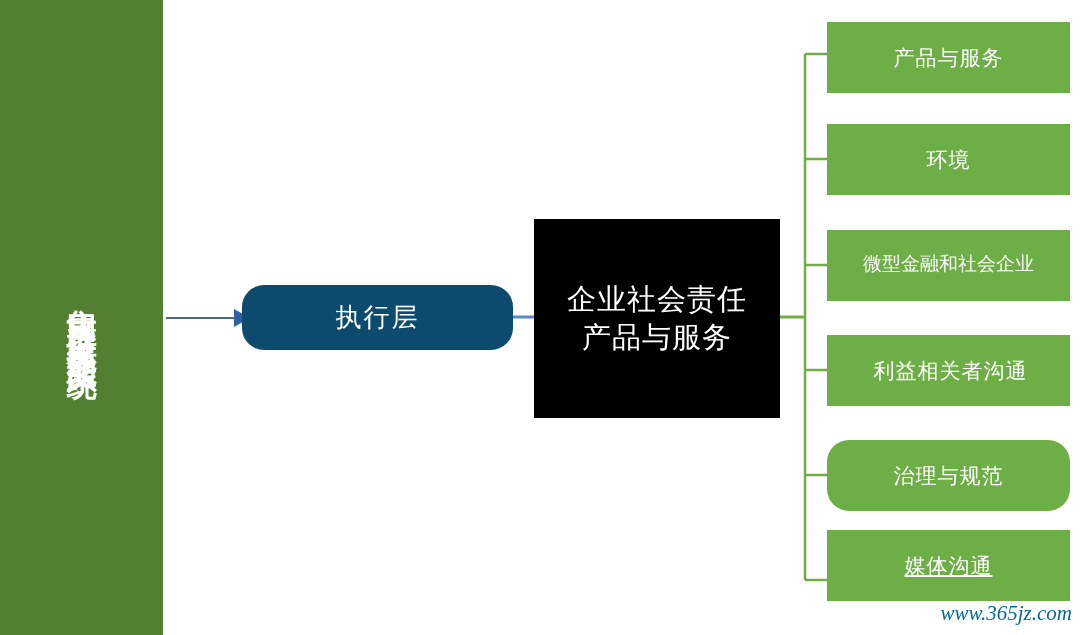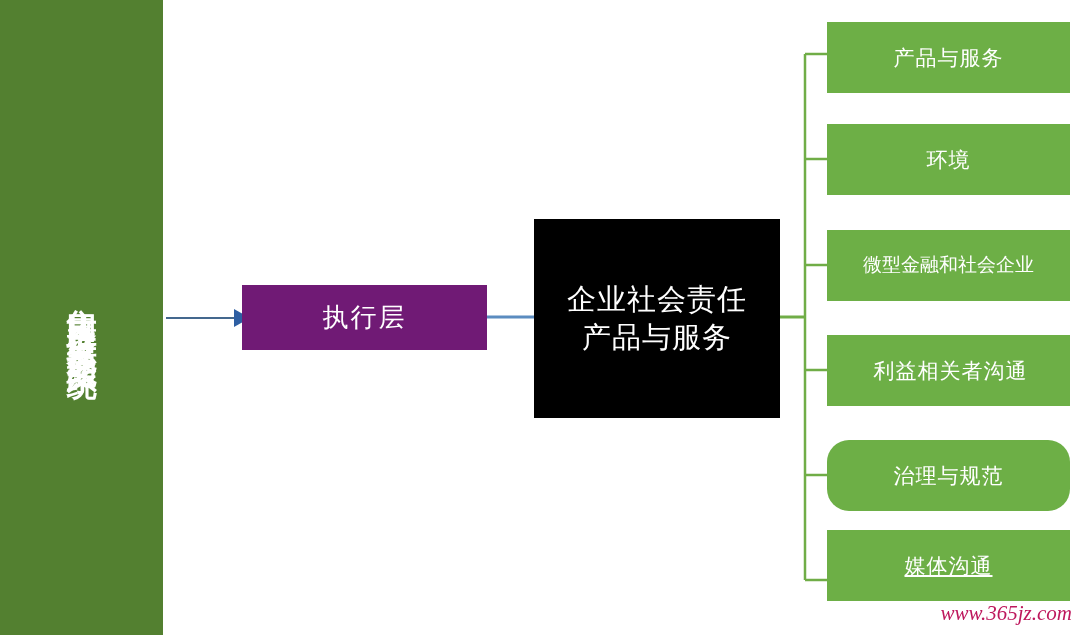--- a/index.html
+++ b/index.html
@@ -54,25 +54,26 @@
     align-items: center;
     justify-content: center;
     text-align: center;
     color: #ffffff;
     line-height: 1.30;
     padding: 2px 6px;
   }
   .node-exec {
     left: 242px;
     top: 285px;
-    width: 245px;
+    width: 271px;
     height: 65px;
-    background: #701a75;
+    background: #0c4a6e;
     font-size: 26px;
     letter-spacing: 2px;
+    border-radius: 22px;
   }
   .node-core {
     left: 534px;
     top: 219px;
     width: 246px;
     height: 199px;
     background: #000000;
     font-size: 29px;
     letter-spacing: 1px;
   }
@@ -97,21 +98,21 @@
     width: 1080px;
     height: 635px;
     pointer-events: none;
   }
 
   
   .watermark {
     position: absolute;
     right: 8px;
     top: 601px;
-    color: #be185d;
+    color: #0369a1;
     font-family: "Liberation Serif", "DejaVu Serif", serif;
     font-size: 21px;
     font-style: italic;
     letter-spacing: 0px;
   }
 </style>
 </head>
 <body>
 
 <div id="canvas">
@@ -151,21 +152,21 @@
   </div>
 
   <div class="node node-leaf" style="top:22px;">
     <span>产品与服务</span>
   </div>
 
   <div class="node node-leaf" style="top:124px;text-align:center;">
     <span>环境</span>
   </div>
 
-  <div class="node node-leaf long" style="top:230px;">
+  <div class="node node-leaf long" style="top:230px;font-family:Liberation Mono, monospace;">
     <span>微型金融和社会企业</span>
   </div>
 
   <div class="node node-leaf" style="top:335px;padding-left:10px;">
     <span>利益相关者沟通</span>
   </div>
 
   <div class="node node-leaf" style="top:440px;border-radius:22px;">
     <span>治理与规范</span>
   </div>

